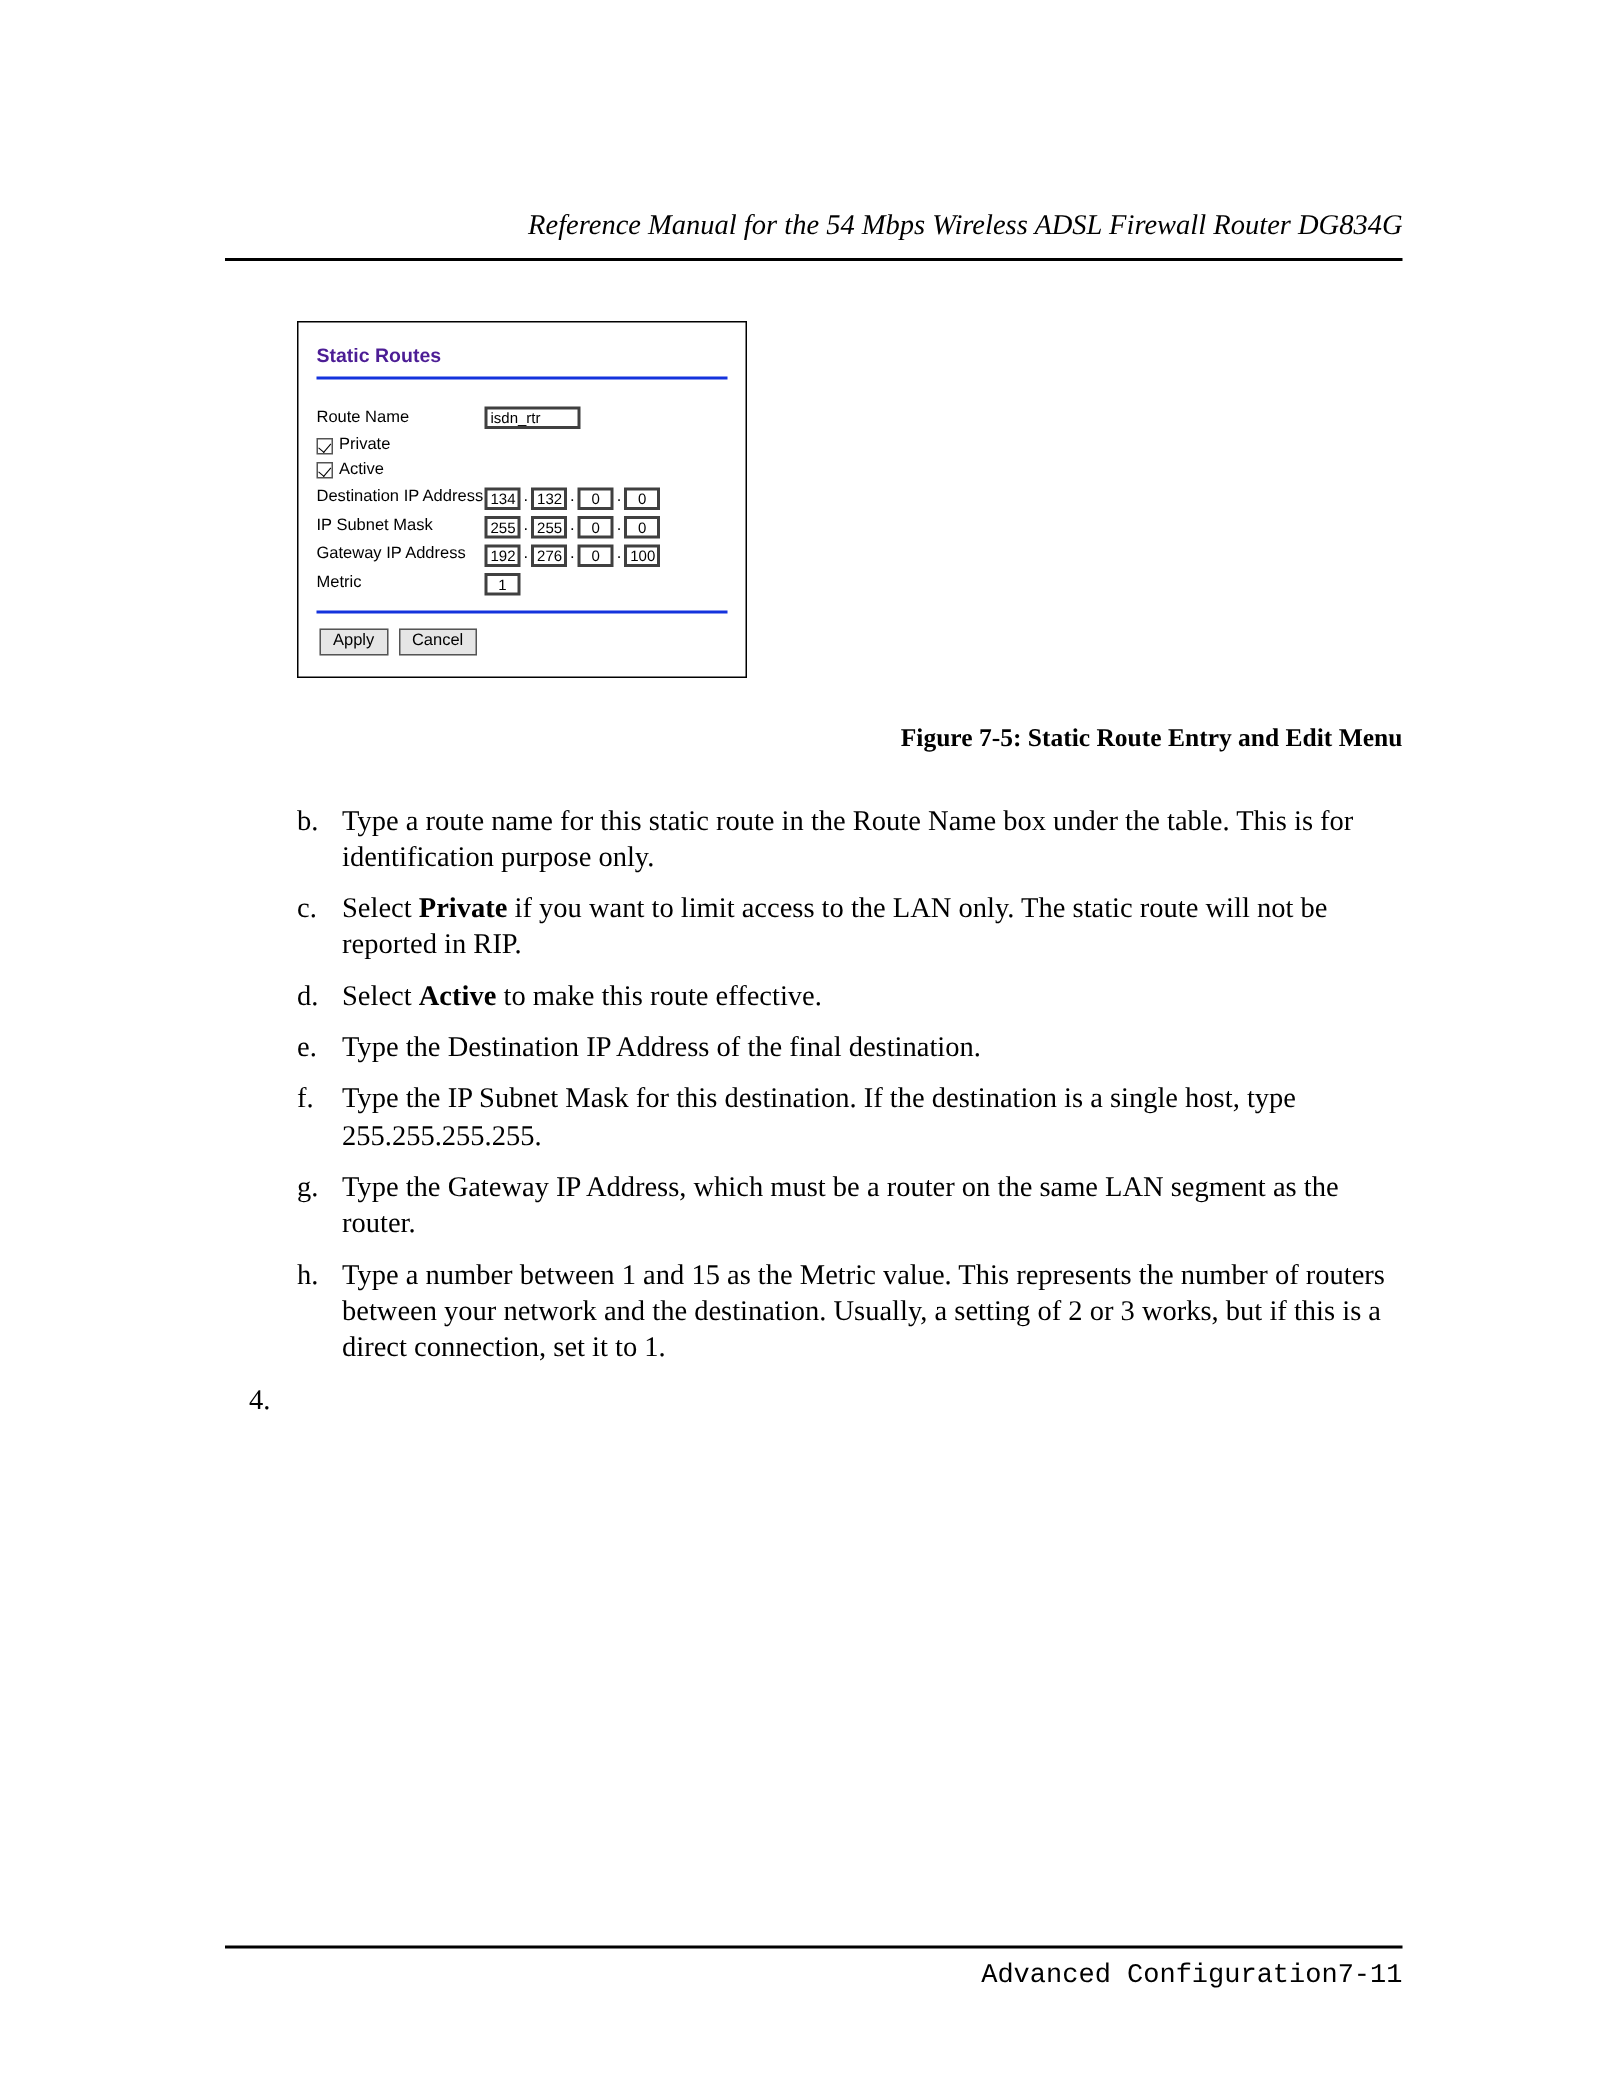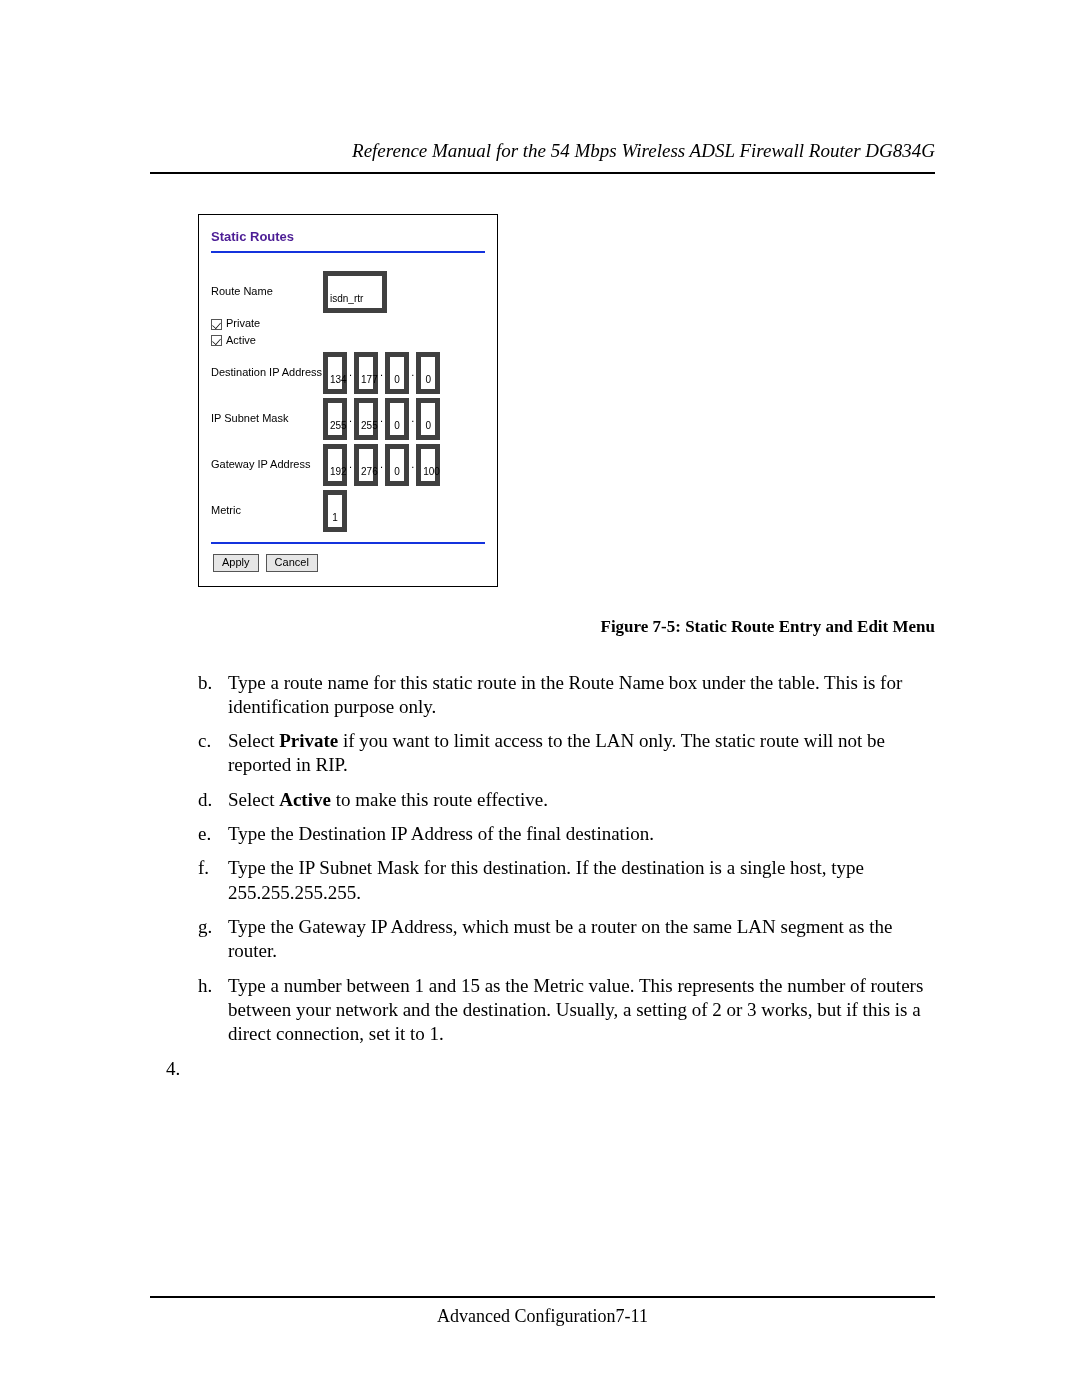--- a/index.html
+++ b/index.html
@@ -55,24 +55,24 @@
   .ui-row {
     display: flex;
     align-items: center;
     margin: 4px 0;
   }
   .ui-row .lbl {
     width: 112px;
     flex: 0 0 auto;
   }
   .ui-txt {
-    border: 5px solid #404040;
+    border: 2px solid #404040;
     height: 15px;
     font-size: 10px;
-    padding: 16px 2px;
+    padding: 0 2px;
     box-sizing: border-box;
     font-family: Arial, Helvetica, sans-serif;
     line-height: 13px;
     background:#fff;
   }
   .ui-txt.name { width: 64px; }
   .ui-txt.oct  { width: 24px; text-align: center; }
   .dot { margin: 0 2px; }
   .ui-cb-row {
     display: flex;
@@ -152,22 +152,22 @@
     left:150px; right:145px;
     bottom: 70px;
   }
   .foot-rule {
     border:none;
     border-top: 2px solid #000;
     margin: 0 0 8px 0;
   }
   .foot-row {
     display:flex;
-    justify-content: center;
-    font-family: Liberation Serif, serif;
+    justify-content: flex-end;
+    font-family: Liberation Mono, monospace;
     font-size: 18px;
   }
   .docnum {
     text-align:center;
     font-family: "Times New Roman", serif;
     font-style: italic;
     font-size: 17px;
     margin-top: 6px;
   }
 </style>
@@ -193,21 +193,21 @@
     </div>
     <div class="ui-cb-row">
       <span class="cb"></span>
       <span>Active</span>
     </div>
 
     <div class="ui-row">
       <span class="lbl">Destination IP Address</span>
       <span class="ui-txt oct">134</span>
         <span class="dot">.</span>
-      <span class="ui-txt oct">177</span>
+      <span class="ui-txt oct">132</span>
         <span class="dot">.</span>
       <span class="ui-txt oct">0</span>
         <span class="dot">.</span>
       <span class="ui-txt oct">0</span>
     </div>
 
     <div class="ui-row">
       <span class="lbl">IP Subnet Mask</span>
       <span class="ui-txt oct">255</span>
         <span class="dot">.</span>

